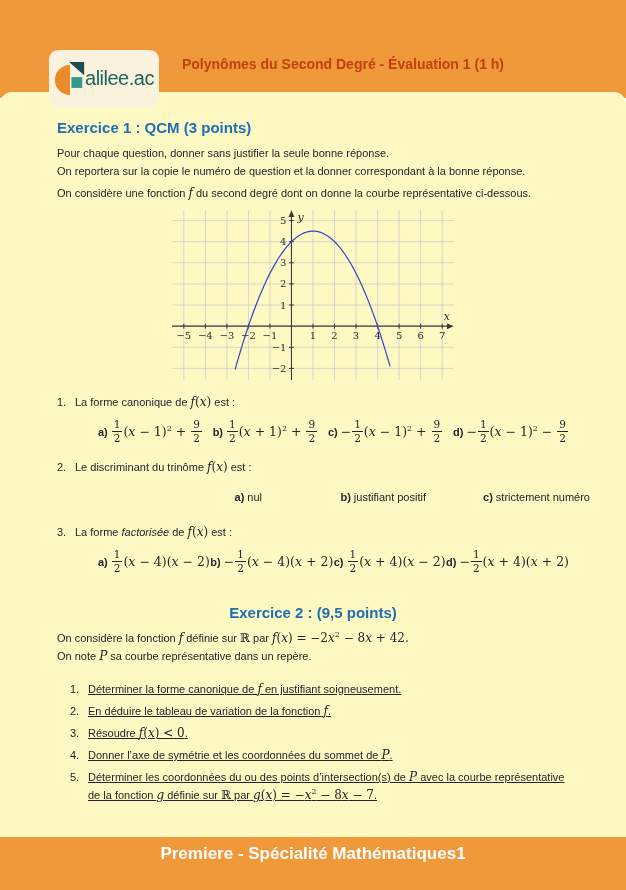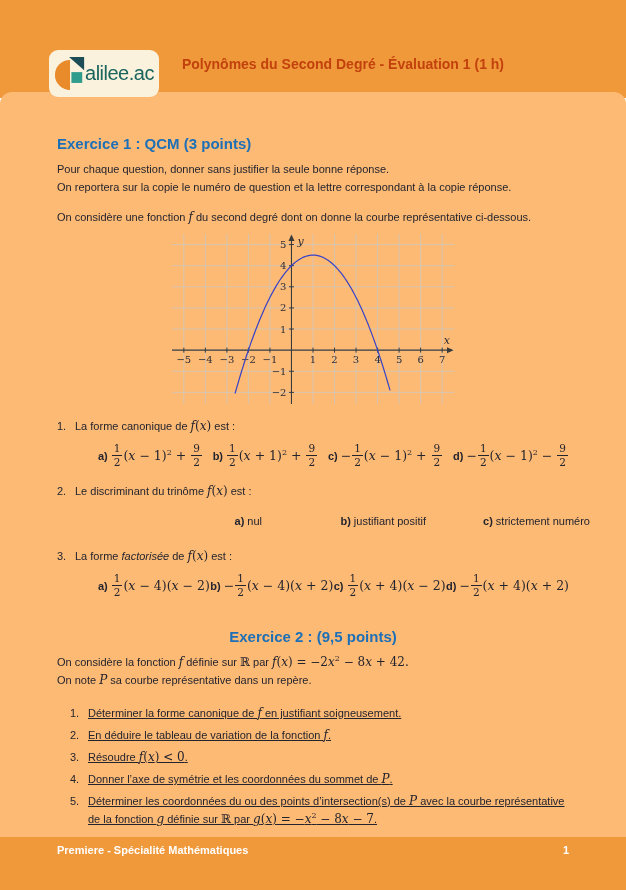--- a/index.html
+++ b/index.html
@@ -5,42 +5,42 @@
   html,body{margin:0;padding:0;}
   body{
     width:626px;height:890px;position:relative;overflow:hidden;
     background:#ffffff;
     font-family:"Liberation Sans",sans-serif;
     color:#24242e;
     -webkit-font-smoothing:antialiased;
   }
   .band{position:absolute;left:0;right:0;background:var(--accent,#F0993B);}
   .band.top{top:0;height:98px;}
-  .band.bottom{bottom:0;height:53px;display:flex;justify-content:space-between;align-items:flex-start;
-    padding:7px 57px 0 57px;box-sizing:border-box;color:#fff;font-size:11px;font-weight:bold;}
+  .band.bottom{bottom:0;height:53px;display:flex;justify-content:center;align-items:flex-start;
+    padding:7px 57px 0 57px;box-sizing:border-box;color:#fff;font-size:17px;font-weight:bold;}
   .logo-box{
-    position:absolute;left:49px;top:50px;width:110px;height:47px;
+    position:absolute;left:49px;top:50px;width:110px;height:57px;
     background:#FBF2DE;border-radius:9px;z-index:5;
     display:flex;align-items:center;justify-content:center;gap:1px;
   }
   .logo-mark{flex:none;}
   .logo-text{font-size:20px;color:#1A655E;letter-spacing:-0.5px;margin-left:-2px;}
   .header-title{
     position:absolute;left:60px;right:0;top:56px;text-align:center;
     color:#c2410c;font-size:14px;font-weight:bold;z-index:4;
   }
   .sheet{
-    position:absolute;top:92px;left:0;right:0;bottom:53px;background:#fdba74;
+    position:absolute;top:92px;left:0;right:0;bottom:53px;background:#fef9c3;
     border-radius:12px 12px 0 0;overflow:hidden;z-index:2;
-    padding:16px 57px;box-sizing:border-box;
+    padding:0 57px;box-sizing:border-box;
   }
   h2.ex-title{font-size:15px;font-weight:bold;color:var(--heading,#1D70B7);margin:27px 0 0 0;}
   .body-line{font-size:11px;line-height:18px;}
   .intro{margin-top:8px;}
-  .consider{margin-top:12px;}
+  .consider{margin-top:4px;}
   figure.graph{margin:8px auto 0 auto;width:282px;height:170px;}
   
   .math{font-family:"DejaVu Serif","DejaVu Sans",serif;font-size:12px;}
   .math i{font-style:italic;}
   .math sup{font-size:8px;vertical-align:super;line-height:0;}
   .frac{display:inline-block;text-align:center;vertical-align:middle;font-size:10px;margin:0 1px;position:relative;top:-1px;}
   .frac .num{display:block;line-height:1.15;padding:0 2px;border-bottom:1px solid currentColor;}
   .frac .den{display:block;line-height:1.15;padding:0 2px;}
   
   .questions{margin-top:13px;}
@@ -80,21 +80,21 @@
   </div>
 
   <div class="header-title">Polynômes du Second Degré - Évaluation 1 (1 h)</div>
 
   <main class="sheet">
 
     <h2 class="ex-title">Exercice 1 : QCM (3 points)</h2>
 
     <div class="intro">
       <div class="body-line">Pour chaque question, donner sans justifier la seule bonne réponse.</div>
-      <div class="body-line">On reportera sur la copie le numéro de question et la lettre correspondant à la copie réponse.</div>
+      <div class="body-line">On reportera sur la copie le numéro de question et la donner correspondant à la bonne réponse.</div>
     </div>
 
     <div class="body-line consider">On considère une fonction <span class="math"><i>f</i></span> du second degré dont on donne la courbe représentative ci-dessous.</div>
 
     <figure class="graph">
       <svg id="graph-svg" width="282" height="170" viewBox="0 0 282 170">
           <line x1="11.839694656488545" y1="0" x2="11.839694656488545" y2="170" stroke="#c9c9c9" stroke-width="0.7"></line>
           <line x1="33.36641221374045" y1="0" x2="33.36641221374045" y2="170" stroke="#c9c9c9" stroke-width="0.7"></line>
           <line x1="54.89312977099237" y1="0" x2="54.89312977099237" y2="170" stroke="#c9c9c9" stroke-width="0.7"></line>
           <line x1="76.41984732824427" y1="0" x2="76.41984732824427" y2="170" stroke="#c9c9c9" stroke-width="0.7"></line>

